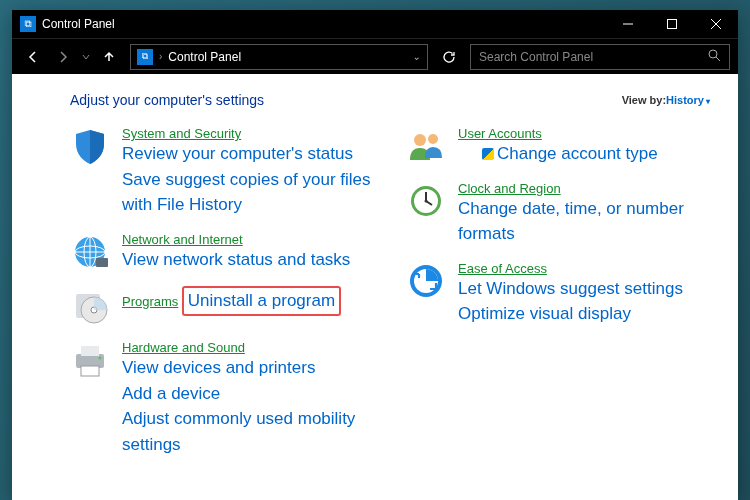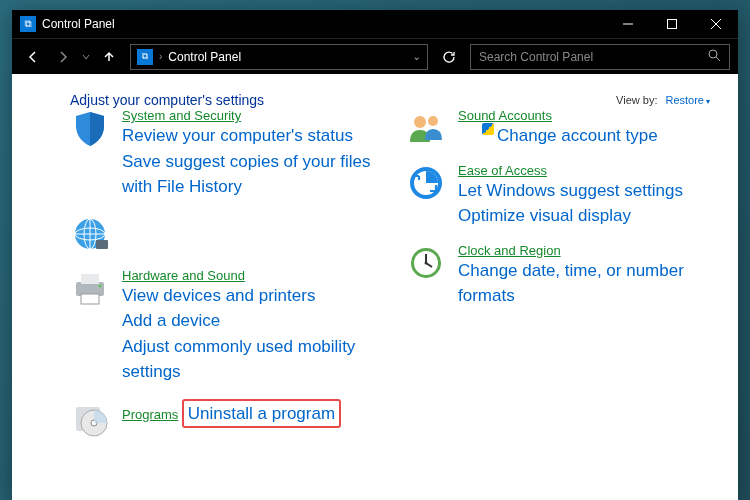--- a/index.html
+++ b/index.html
@@ -99,31 +99,32 @@
   .search input::placeholder { color:#888; }
   .search .mag { color:#aaa; }
   .content {
     flex:1;
     background:#fff;
     padding: 18px 28px 10px 58px;
     overflow:auto;
   }
   .header-row {
     display:flex; align-items:center;
+    margin-bottom: 18px;
   }
   .header-row h1 {
     color:#003399;
     font-size: 14px;
     font-weight: normal;
   }
   .viewby {
     margin-left:auto;
     font-size:11px;
     color:#333;
-    display:flex; align-items:center; gap:8px;
+    display:flex; align-items:center; font-weight:bold;
   }
   .viewby a { color:#0066cc; text-decoration:none; }
   .viewby .caret { font-size:8px; color:#0066cc; margin-left:2px; }
   .columns {
     display:flex;
     gap: 32px;
   }
   .col { flex:1; }
   .category {
     display:flex;
@@ -149,21 +150,21 @@
     font-size:17px;
     text-decoration:none;
     line-height: 1.5;
   }
   .highlight-box {
     border: 2px solid #e94b4b;
     border-radius: 3px;
     padding: 0 4px;
     display: inline-block;
   }
-  .link-with-icon { display:flex; align-items:flex-start; gap:3px;padding-left:24px; }
+  .link-with-icon { display:flex; align-items:center; gap:3px;padding-left:24px; }
   .mini-shield {
     display:inline-block; width:12px; height:12px;
     background: linear-gradient(135deg,#0a78d6 50%,#ffd100 50%);
     border-radius:2px;
   }
 </style>
 </head>
 <body>
 
 <div class="window">
@@ -232,21 +233,21 @@
       </span>
     </div>
   </div>
 
   <div class="content">
     <div class="header-row">
       <h1>Adjust your computer's settings</h1>
       <div class="viewby">
         <span>View by:</span>
         <a href="#">
-          <span>Restore</span><span class="caret">▾</span>
+          <span>History</span><span class="caret">▾</span>
         </a>
       </div>
     </div>
 
     <div class="columns">
 
       <div class="col">
 
         <div class="category">
           <div class="cat-icon">
@@ -265,107 +266,111 @@
         <div class="category">
           <div class="cat-icon">
             <svg width="40" height="40" viewBox="0 0 40 40">
                 <circle cx="20" cy="20" r="15" fill="#3aa0e8"></circle>
                 <ellipse cx="20" cy="20" rx="15" ry="6" fill="none" stroke="#fff" stroke-width="1"></ellipse>
                 <ellipse cx="20" cy="20" rx="6" ry="15" fill="none" stroke="#fff" stroke-width="1"></ellipse>
                 <path d="M5 20 H35 M20 5 V35" stroke="#fff" stroke-width="1"></path>
                 <rect x="26" y="26" width="12" height="9" rx="1" fill="#5a6c7a"></rect>
               </svg>
           </div>
+          <div class="cat-body">
+            <a href="#" class="cat-title">Network and Internet</a>
+            <a href="#" class="cat-link">View network status and tasks</a>
+          </div>
+        </div>
+
+        <div class="category">
+          <div class="cat-icon">
+            <svg width="40" height="40" viewBox="0 0 40 40">
+                <rect x="6" y="8" width="24" height="24" rx="2" fill="#d9dde1"></rect>
+                <circle cx="24" cy="24" r="13" fill="#e8e8e8" stroke="#aaa"></circle>
+                <circle cx="24" cy="24" r="3" fill="#fff" stroke="#888"></circle>
+                <path d="M24 11 A13 13 0 0 1 37 24 L24 24 Z" fill="#c0d8ee" opacity="0.7"></path>
+              </svg>
+          </div>
+          <div class="cat-body">
+            <a href="#" class="cat-title">Programs</a>
+            <span class="highlight-box">
+              <a href="#" class="cat-link" style="display:inline">Uninstall a program</a>
+            </span>
+          </div>
         </div>
 
         <div class="category">
           <div class="cat-icon">
             <svg width="40" height="40" viewBox="0 0 40 40">
                 <rect x="6" y="14" width="28" height="14" rx="2" fill="#b0b8be"></rect>
                 <rect x="11" y="6" width="18" height="10" fill="#e8eaec"></rect>
                 <rect x="11" y="26" width="18" height="10" fill="#fff" stroke="#999"></rect>
                 <circle cx="30" cy="18" r="1.5" fill="#5bc253"></circle>
               </svg>
           </div>
           <div class="cat-body">
             <a href="#" class="cat-title">Hardware and Sound</a>
             <a href="#" class="cat-link">View devices and printers</a>
             <a href="#" class="cat-link">Add a device</a>
             <a href="#" class="cat-link">Adjust commonly used mobility settings</a>
           </div>
         </div>
 
-        <div class="category">
-          <div class="cat-icon">
-            <svg width="40" height="40" viewBox="0 0 40 40">
-                <rect x="6" y="8" width="24" height="24" rx="2" fill="#d9dde1"></rect>
-                <circle cx="24" cy="24" r="13" fill="#e8e8e8" stroke="#aaa"></circle>
-                <circle cx="24" cy="24" r="3" fill="#fff" stroke="#888"></circle>
-                <path d="M24 11 A13 13 0 0 1 37 24 L24 24 Z" fill="#c0d8ee" opacity="0.7"></path>
-              </svg>
-          </div>
-          <div class="cat-body">
-            <a href="#" class="cat-title">Programs</a>
-            <span class="highlight-box">
-              <a href="#" class="cat-link" style="display:inline">Uninstall a program</a>
-            </span>
-          </div>
-        </div>
-
       </div>
 
       <div class="col">
 
         <div class="category">
           <div class="cat-icon">
             <svg width="40" height="40" viewBox="0 0 40 40">
                 <circle cx="14" cy="14" r="6" fill="#f4b877"></circle>
                 <path d="M4 34 Q4 22 14 22 Q24 22 24 34 Z" fill="#5aa84f"></path>
                 <circle cx="27" cy="13" r="5" fill="#f4b877"></circle>
                 <path d="M19 32 Q19 21 27 21 Q36 21 36 32 Z" fill="#3a8ed0"></path>
               </svg>
           </div>
           <div class="cat-body">
-            <a href="#" class="cat-title">Sound Accounts</a>
+            <a href="#" class="cat-title">User Accounts</a>
             <a href="#" class="cat-link link-with-icon">
               <span class="mini-shield"></span>
               <span>Change account type</span>
             </a>
           </div>
         </div>
 
 
         <div class="category">
           <div class="cat-icon">
             <svg width="40" height="40" viewBox="0 0 40 40">
+                <circle cx="20" cy="20" r="15" fill="#5aa84f"></circle>
+                <circle cx="20" cy="20" r="12" fill="#fff"></circle>
+                <path d="M20 11 V20 L26 24" stroke="#333" stroke-width="2" fill="none"></path>
+                <circle cx="20" cy="20" r="1.5" fill="#333"></circle>
+              </svg>
+          </div>
+          <div class="cat-body">
+            <a href="#" class="cat-title">Clock and Region</a>
+            <a href="#" class="cat-link">Change date, time, or number formats</a>
+          </div>
+        </div>
+
+        <div class="category">
+          <div class="cat-icon">
+            <svg width="40" height="40" viewBox="0 0 40 40">
                 <circle cx="20" cy="20" r="16" fill="#1e88e5"></circle>
                 <circle cx="20" cy="20" r="12" fill="#fff"></circle>
                 <path d="M20 8 A12 12 0 0 1 32 20 L20 20 Z" fill="#1e88e5"></path>
                 <path d="M13 17 L13 13 M13 13 L9 13 M24 28 L30 28 L30 22" stroke="#1e88e5" stroke-width="2.2" fill="none"></path>
               </svg>
           </div>
           <div class="cat-body">
             <a href="#" class="cat-title">Ease of Access</a>
             <a href="#" class="cat-link">Let Windows suggest settings</a>
             <a href="#" class="cat-link">Optimize visual display</a>
           </div>
         </div>
 
-        <div class="category">
-          <div class="cat-icon">
-            <svg width="40" height="40" viewBox="0 0 40 40">
-                <circle cx="20" cy="20" r="15" fill="#5aa84f"></circle>
-                <circle cx="20" cy="20" r="12" fill="#fff"></circle>
-                <path d="M20 11 V20 L26 24" stroke="#333" stroke-width="2" fill="none"></path>
-                <circle cx="20" cy="20" r="1.5" fill="#333"></circle>
-              </svg>
-          </div>
-          <div class="cat-body">
-            <a href="#" class="cat-title">Clock and Region</a>
-            <a href="#" class="cat-link">Change date, time, or number formats</a>
-          </div>
-        </div>
-
       </div>
     </div>
   </div>
 
 </div>
 
 </body></html>

